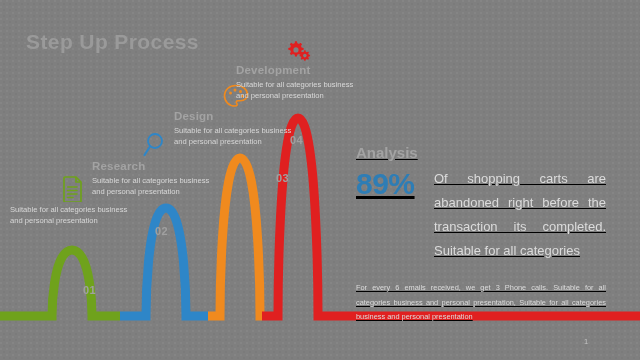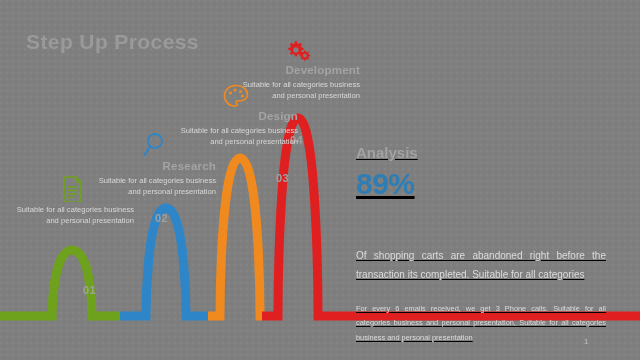--- a/index.html
+++ b/index.html
@@ -50,21 +50,21 @@
     font-size: 11px;
     font-weight: bold;
     color: #a0a0a0;
     letter-spacing: 0.5px;
     white-space: nowrap;
   }
   
   .step-block {
     position: absolute;
     width: 124px;
-    text-align: right;
+    text-align: left;
   }
   .step-icon {
     height: 30px;
     margin-bottom: 2px;
     display: flex;
     align-items: flex-end;
     justify-content: center;
   }
   .step-title {
     font-size: 11.5px;
@@ -88,34 +88,33 @@
   }
   #analysis-title {
     font-size: 15px;
     font-weight: bold;
     color: #a3a3a3;
     margin-bottom: 6px;
   }
   #stat-row {
     display: flex;
     align-items: flex-start;
-    flex-direction: column;
   }
   #stat-number {
     font-size: 30px;
     font-weight: bold;
     color: #2e7db5;
     line-height: 1;
     width: 78px;
     flex: 0 0 78px;
     padding-top: 2px;
     letter-spacing: -0.5px;
   }
   #stat-text {
-    font-size: 10px;
+    font-size: 13px;
     color: #dcdcdc;
     line-height: 1.85;
     text-align: justify;
     flex: 1;
   }
   #analysis-body {
     margin-top: 18px;
     font-size: 7.4px;
     color: #dcdcdc;
     line-height: 1.95;
@@ -143,21 +142,21 @@
     <path d="M -10 316 L 52 316 C 52 316 52 250 72 250 C 92 250 92 316 92 316 L 120 316" fill="none" stroke="#6fa21c" stroke-width="9" stroke-linecap="butt"></path>
 
     <path d="M 120 316 L 146 316 C 146 316 146 208 166 208 C 186 208 186 316 186 316 L 208 316" fill="none" stroke="#2e86c8" stroke-width="9" stroke-linecap="butt"></path>
 
     <path d="M 208 316 L 220 316 C 220 316 220 158 240 158 C 260 158 260 316 260 316 L 262 316" fill="none" stroke="#f08a1e" stroke-width="9" stroke-linecap="butt"></path>
 
     <path d="M 262 316 L 278 316 C 278 316 278 118 298 118 C 318 118 318 316 318 316 L 650 316" fill="none" stroke="#e02020" stroke-width="9" stroke-linecap="butt"></path>
   </svg>
 
   <div class="step-number" style="left:83px;  top:284px;">01</div>
-  <div class="step-number" style="left:155px; top:212px;">02</div>
+  <div class="step-number" style="left:155px; top:225px;">02</div>
   <div class="step-number" style="left:228px; top:172px;padding-left:48px;">03</div>
   <div class="step-number" style="left:290px; top:134px;">04</div>
 
   <div class="step-block" style="left:10px; top:172px;">
     <div class="step-icon">
       <svg width="21" height="26" viewBox="0 0 21 26">
         <path d="M3 1 h11 l5 5 v19 a1 1 0 0 1 -1 1 H3 a1 1 0 0 1 -1 -1 V2 a1 1 0 0 1 1 -1 z" fill="none" stroke="#6fa21c" stroke-width="1.7"></path>
         <path d="M14 1 v5 h5" fill="none" stroke="#6fa21c" stroke-width="1.7"></path>
         <g stroke="#6fa21c" stroke-width="1.5" stroke-linecap="round">
           <line x1="5.5" y1="11" x2="15" y2="11"></line>

